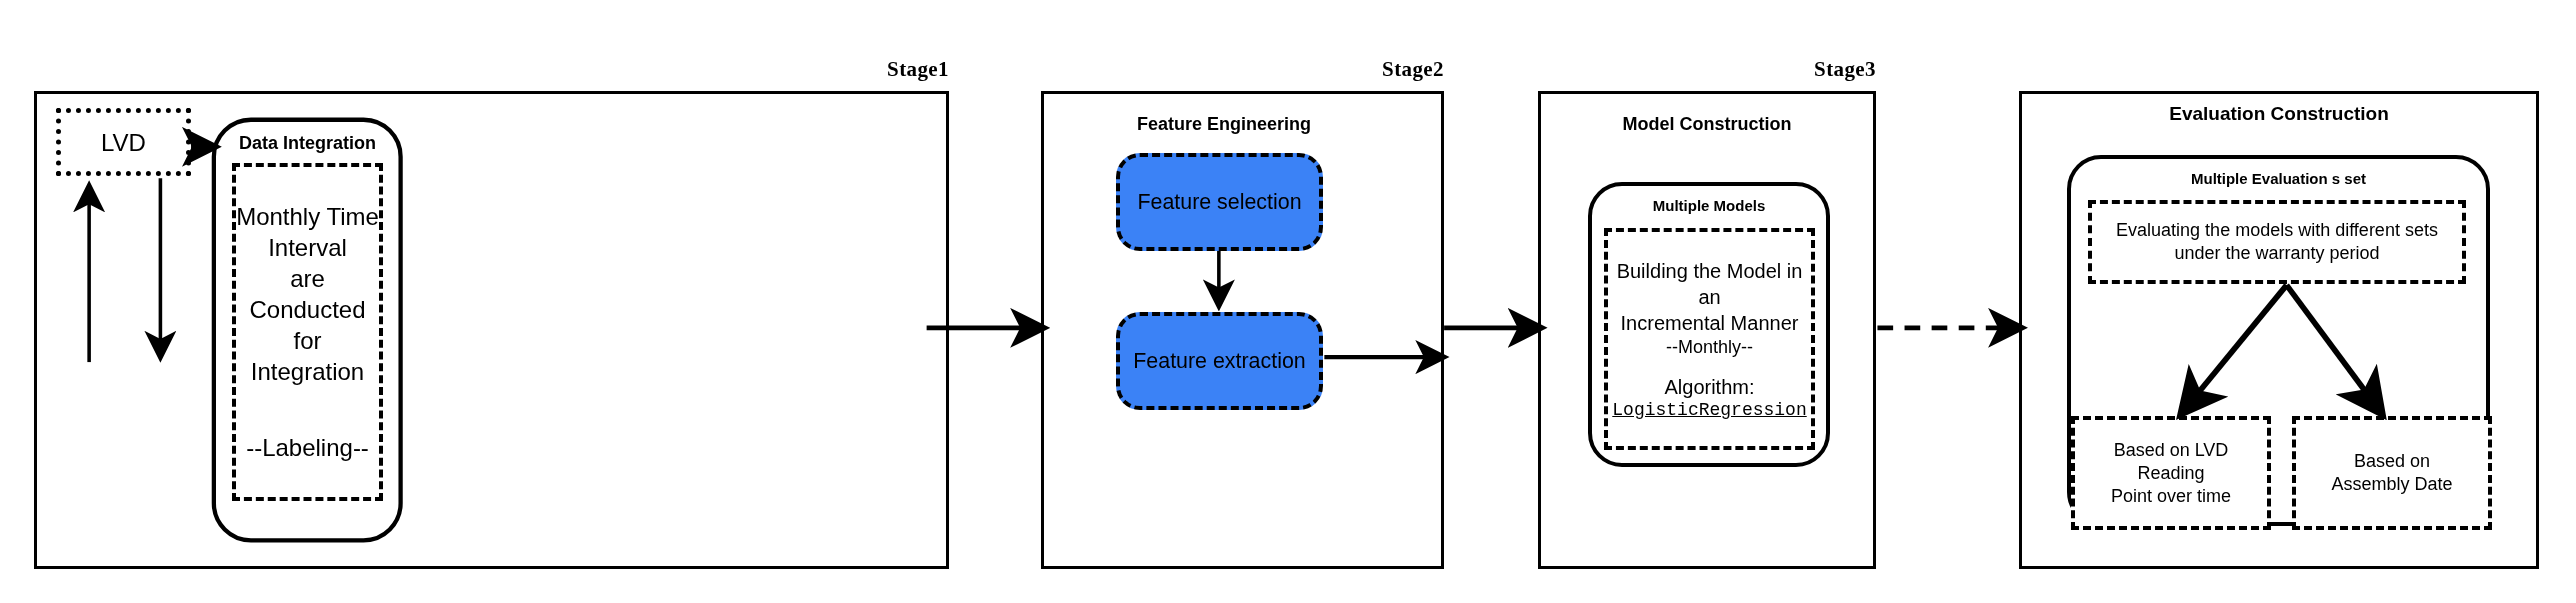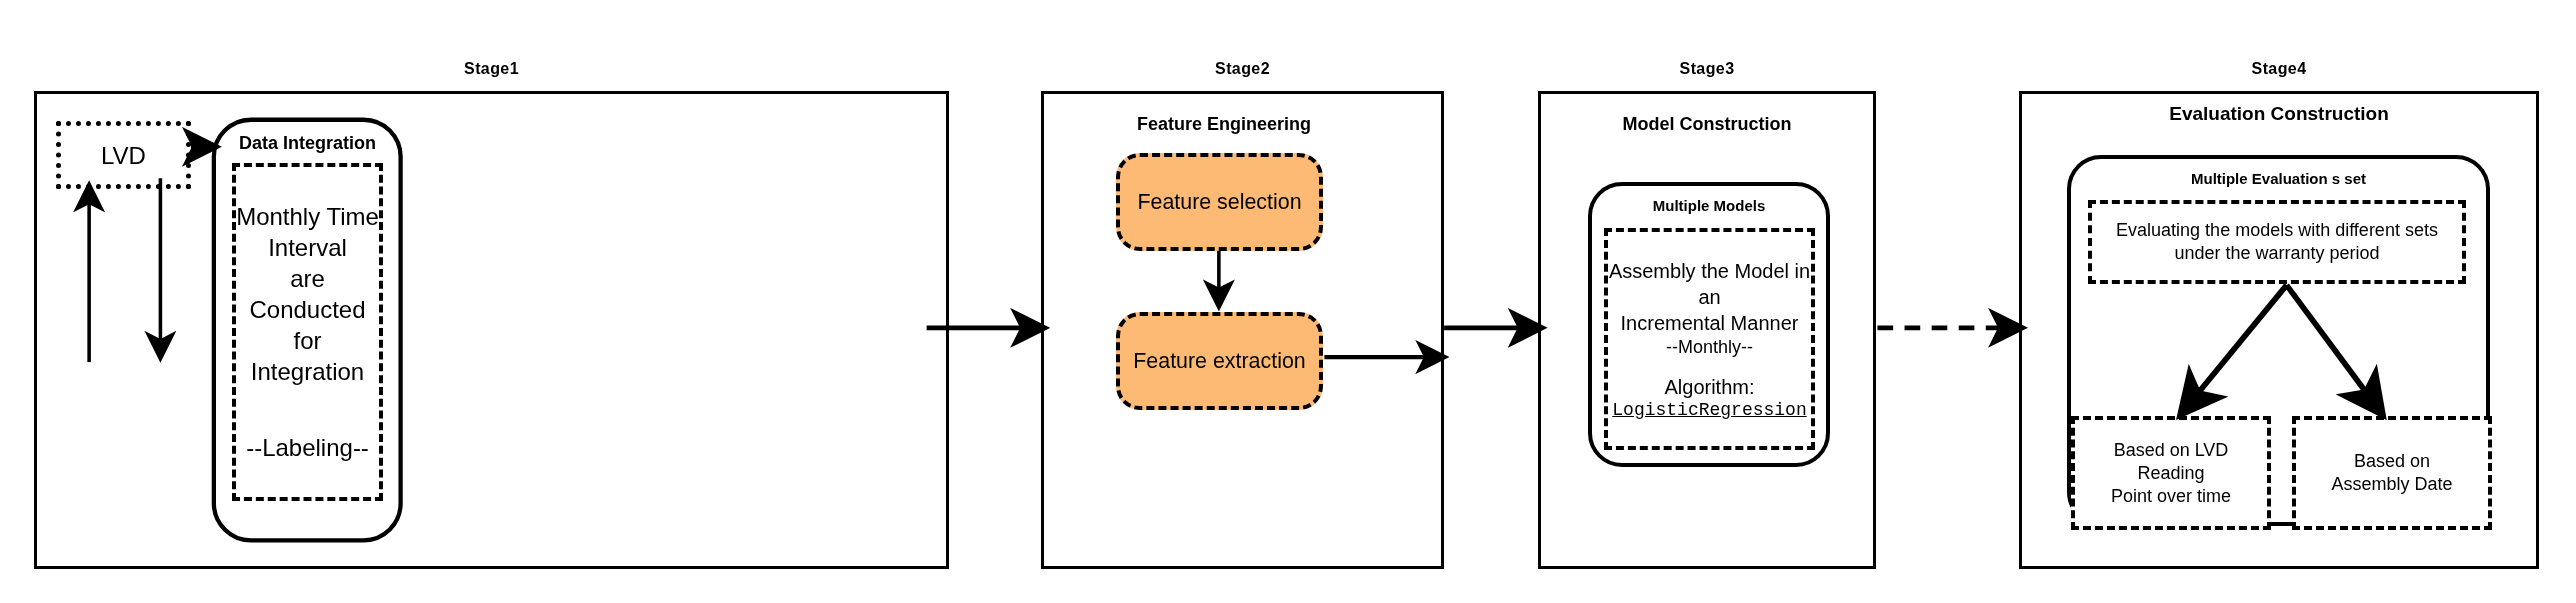--- a/index.html
+++ b/index.html
@@ -5,43 +5,43 @@
 <style>
   html,body{margin:0;padding:0;background:#ffffff;}
   body{
     width:2576px;height:603px;position:relative;overflow:hidden;
     font-family:"Liberation Sans", sans-serif;color:#000000;
   }
   .canvas{position:absolute;left:0;top:0;width:2576px;height:603px;}
 
   
   .stage-title{
-    position:absolute;font-weight:bold;font-size:16px;line-height:24px;
-    text-align:center;white-space:nowrap;letter-spacing:0.4px;
+    position:absolute;font-weight:bold;font-size:21px;line-height:24px;
+    text-align:right;white-space:nowrap;letter-spacing:0.4px;font-family:Liberation Serif, serif;
   }
 
   
   .stage-box{
     position:absolute;border:3.6px solid #000;background:#fff;box-sizing:border-box;
   }
 
   
   .dotted-box{
     position:absolute;box-sizing:border-box;
     border:5px dotted #000;background:#fff;
     display:flex;align-items:center;justify-content:center;text-align:center;
   }
   .dashed-box{
     position:absolute;box-sizing:border-box;
     border:4.3px dashed #000;background:#fff;
     display:flex;align-items:center;justify-content:center;text-align:center;
   }
   .dashed-round{
     position:absolute;box-sizing:border-box;
-    border:4.3px dashed #000;border-radius:24px;background:#fdba74;
+    border:4.3px dashed #000;border-radius:24px;background:#3b82f6;
     display:flex;align-items:center;justify-content:center;text-align:center;
   }
   .solid-round{
     position:absolute;box-sizing:border-box;
     border:4.3px solid #000;border-radius:34px;background:#fff;
   }
 
   .hdr{
     position:absolute;font-weight:bold;font-size:18px;line-height:20px;
     text-align:center;white-space:nowrap;
@@ -60,25 +60,24 @@
   .svg-layer{position:absolute;left:0;top:0;width:2576px;height:603px;pointer-events:none;}
 </style>
 </head>
 <body>
 
 <div class="canvas">
 
   <div class="stage-title" style="left:34px;top:57px;width:915px;">Stage1</div>
   <div class="stage-title" style="left:1041px;top:57px;width:403px;">Stage2</div>
   <div class="stage-title" style="left:1538px;top:57px;width:338px;">Stage3</div>
-  <div class="stage-title" style="left:2019px;top:57px;width:520px;">Stage4</div>
 
   <div class="stage-box" style="left:34px;top:91px;width:915px;height:478px;"></div>
 
-    <div class="dotted-box" style="left:56px;top:121px;width:135px;height:68px;">
+    <div class="dotted-box" style="left:56px;top:108px;width:135px;height:68px;">
       <span class="txt-lg">LVD</span>
     </div>
 
 
   <div class="stage-box" style="left:1041px;top:91px;width:403px;height:478px;"></div>
 
     <div class="hdr" style="left:1041px;top:114px;width:366px;">Feature Engineering</div>
 
     <div class="dashed-round" style="left:1116px;top:153px;width:207px;height:98px;">
       <span class="txt">Feature selection</span>
@@ -90,21 +89,21 @@
 
   <div class="stage-box" style="left:1538px;top:91px;width:338px;height:478px;"></div>
 
     <div class="hdr" style="left:1538px;top:114px;width:338px;">Model Construction</div>
 
     <div class="solid-round" style="left:1588px;top:182px;width:242px;height:285px;"></div>
 
       <div class="hdr-sm" style="left:1588px;top:197px;width:242px;">Multiple Models</div>
 
       <div class="dashed-box" style="left:1604px;top:228px;width:211px;height:222px;flex-direction:column;">
-        <div class="txt-md">Assembly the Model in</div>
+        <div class="txt-md">Building the Model in</div>
         <div class="txt-md">an</div>
         <div class="txt-md">Incremental Manner</div>
         <div class="txt-sm">--Monthly--</div>
         <div class="txt-md" style="margin-top:15.7px;">Algorithm:</div>
         <div class="mono">LogisticRegression</div>
       </div>
 
   <div class="stage-box" style="left:2019px;top:91px;width:520px;height:478px;"></div>
 
     <div class="hdr" style="left:2019px;top:104px;width:520px;font-size:19px;">Evaluation Construction</div>

